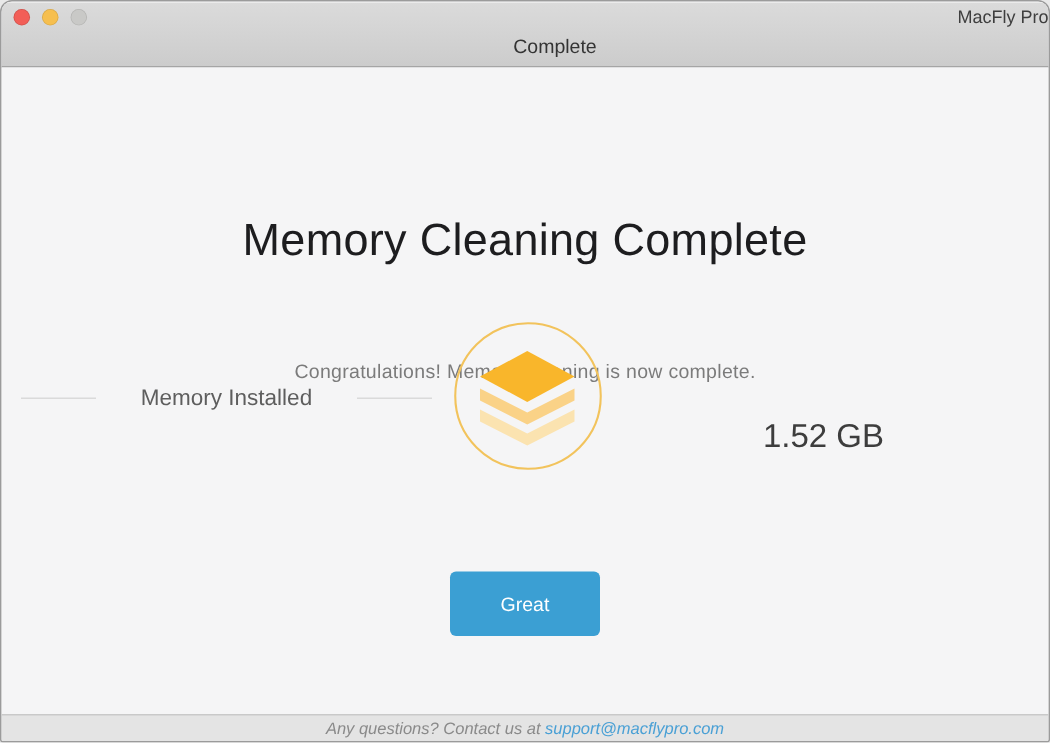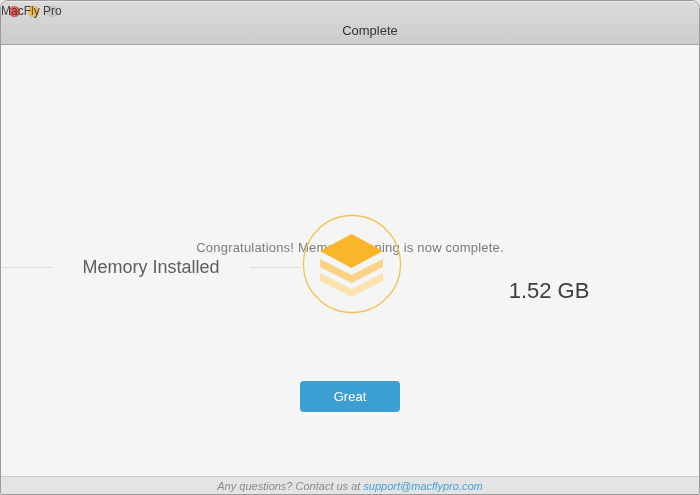--- a/index.html
+++ b/index.html
@@ -31,21 +31,21 @@
   }
   .tl {
     width: 11px; height: 11px; border-radius: 50%;
     border: none; padding: 0; cursor: default;
   }
   .tl.red    { background: var(--light-red);    box-shadow: inset 0 0 0 .5px rgba(0,0,0,.15); }
   .tl.yellow { background: var(--light-yellow); box-shadow: inset 0 0 0 .5px rgba(0,0,0,.12); }
   .tl.gray   { background: var(--light-gray);   box-shadow: inset 0 0 0 .5px rgba(0,0,0,.10); }
   .titlebar .app-title {
     position: absolute; top: 3px; left: 0; right: 0;
-    text-align: left;
+    text-align: right;
     font-size: 12px; color: #3e3e3e;
   }
   .titlebar .view-title {
     position: absolute; top: 22px; left: 0; right: 0;
     text-align: center;
     font-size: 13px; color: #343434; padding-left: 40px;
   }
   
   .content {
     position: relative;
@@ -67,30 +67,30 @@
     position: absolute; top: 212px; width: 300px;
     text-align: center;
   }
   .mem-section.left  { left: 0; }
   .mem-section.right { right: 0; }
   .mem-label-row {
     display: flex; align-items: center; justify-content: center;
     gap: 30px;
   }
   .mem-line { width: 50px; height: 1px; background: #dadada; }
-  .mem-label { font-size: 18px; color: #5e5e5e; white-space: nowrap; }
+  .mem-label { font-size: 15px; color: #5e5e5e; white-space: nowrap; }
   .mem-value { margin-top: 21px; font-size: 22px; color: #3d3d3d; }
   .clean-icon {
     position: absolute; left: 301px; top: 169px;
     width: 100px; height: 100px;
   }
   .primary-btn {
     position: absolute; top: 336px; left: 50%;
     transform: translateX(-50%);
-    min-width: 100px; height: 31px;
+    min-width: 100px; height: 43px;
     padding: 0 18px;
     background: var(--accent-blue);
     color: #ffffff;
     border: none; border-radius: 4px;
     font-family: "Liberation Sans", sans-serif;
     font-size: 13px; font-weight: 500;
     cursor: pointer;
   }
   
   .footer {
@@ -117,20 +117,21 @@
       <button class="tl yellow"></button>
       <button class="tl gray"></button>
     </div>
     <div class="app-title">MacFly Pro</div>
     <div class="view-title">Complete</div>
   </div>
 
   <div class="content">
 
     <div class="heading">
+      <span>Memory Cleaning Complete</span>
       <div class="subheading">Congratulations! Memory cleaning is now complete.</div>
     </div>
 
     <div class="mem-section left">
       <div class="mem-label-row">
         <span class="mem-line"></span>
         <span class="mem-label">Memory Installed</span>
         <span class="mem-line"></span>
       </div>
     </div>

